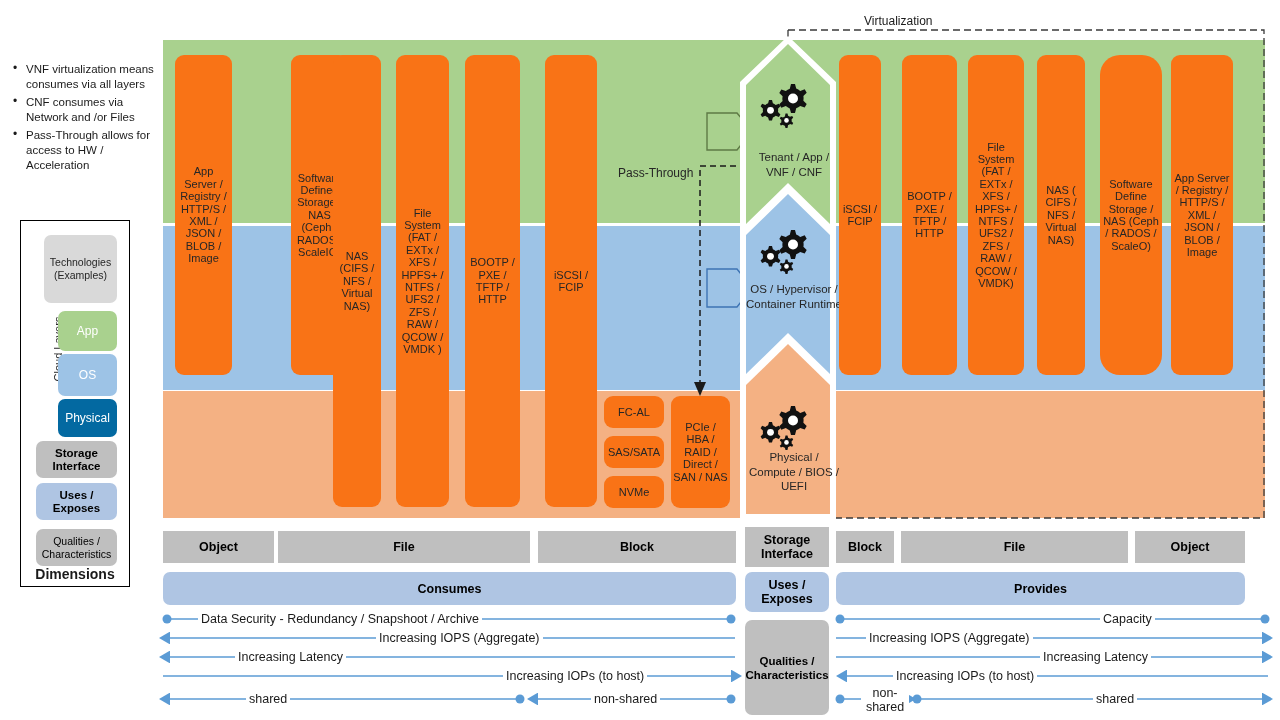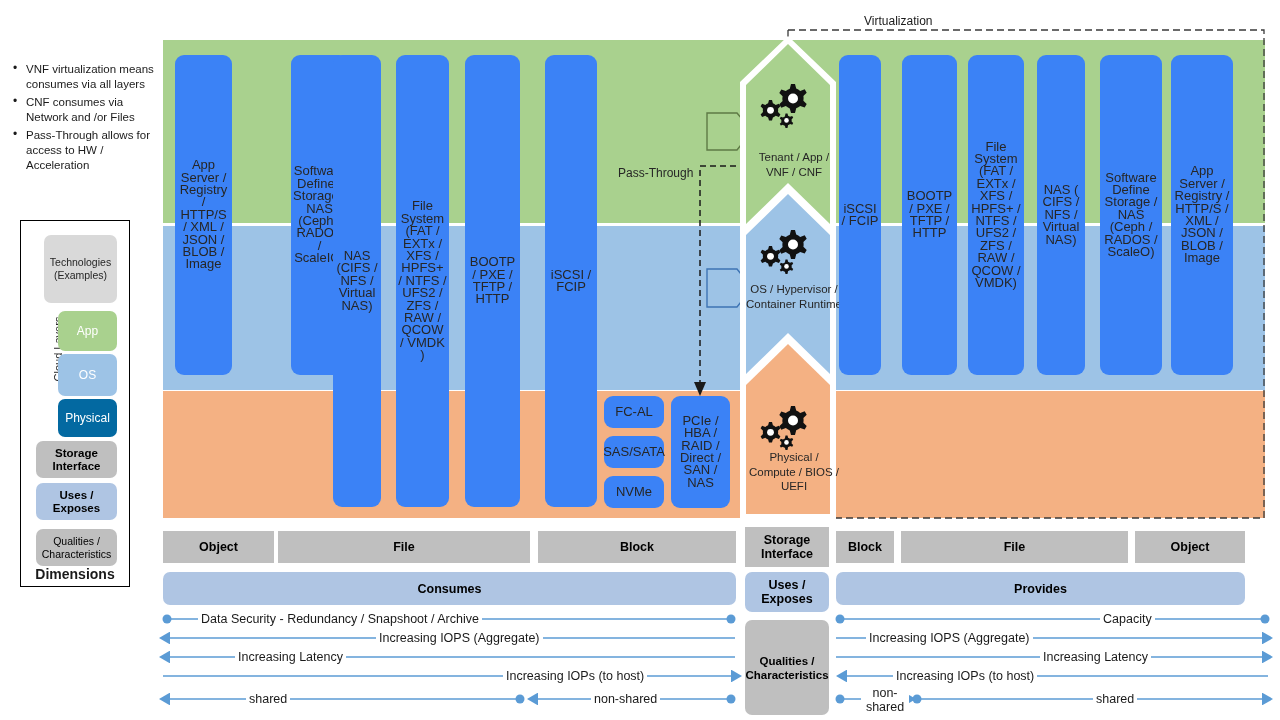--- a/index.html
+++ b/index.html
@@ -31,23 +31,23 @@
     transform:rotate(-90deg);color:#262626;}
   #legend .dims{position:absolute;left:0;top:345px;width:108px;text-align:center;font-size:14px;font-weight:bold;}
 
   
   .band{left:163px;width:1102px;}
   #band-app{top:40px;height:183px;background:#A9D18E;}
   #band-os{top:226px;height:164px;background:#9DC3E6;}
   #band-phys{top:391px;height:127px;background:#F4B183;}
 
   
-  .pill{position:absolute;background:#3b82f6;border-radius:9px;
+  .pill{position:absolute;background:#f97316;border-radius:9px;
     display:flex;align-items:center;justify-content:center;text-align:center;
-    font-size:13px;line-height:12.4px;color:#262626;padding:0 2px;box-sizing:border-box;}
+    font-size:11px;line-height:12.4px;color:#262626;padding:0 2px;box-sizing:border-box;}
 
   
   .ptlabel{font-size:12px;color:#262626;}
   .gear{position:absolute;}
 
   
   .ibox{position:absolute;background:#BFBFBF;border-radius:0;display:flex;align-items:center;
     justify-content:center;text-align:center;font-size:12.5px;font-weight:bold;color:#000;line-height:14px;}
   .vbox{position:absolute;background:#AFC5E3;border-radius:7px;display:flex;align-items:center;
     justify-content:center;text-align:center;font-size:12.5px;font-weight:bold;color:#000;line-height:14px;}
@@ -159,21 +159,21 @@
 </svg>
 
 <div class="abs" style="left:746px;top:150px;width:96px;text-align:center;font-size:11.5px;line-height:14.5px;color:#262626;">Tenant / App / VNF / CNF</div>
 <div class="abs" style="left:746px;top:282px;width:96px;text-align:center;font-size:11.5px;line-height:14.5px;color:#262626;">OS / Hypervisor / Container Runtime</div>
 <div class="abs" style="left:746px;top:450px;width:96px;text-align:center;font-size:11.5px;line-height:14.5px;color:#262626;">Physical / Compute / BIOS / UEFI</div>
 
 <div class="pill" style="left:839px;top:55px;width:42px;height:320px;">iSCSI / FCIP</div>
 <div class="pill" style="left:902px;top:55px;width:55px;height:320px;">BOOTP / PXE / TFTP / HTTP</div>
 <div class="pill" style="left:968px;top:55px;width:56px;height:320px;">File System (FAT / EXTx / XFS / HPFS+ / NTFS / UFS2 / ZFS /  RAW / QCOW / VMDK)</div>
 <div class="pill" style="left:1037px;top:55px;width:48px;height:320px;">NAS ( CIFS / NFS / Virtual NAS)</div>
-<div class="pill" style="left:1100px;top:55px;width:62px;height:320px;">Software Define Storage / NAS (Ceph / RADOS / ScaleO)</div>
+<div class="pill" style="left:1100px;top:55px;width:62px;height:320px;border-radius:20px;">Software Define Storage / NAS (Ceph / RADOS / ScaleO)</div>
 <div class="pill" style="left:1171px;top:55px;width:62px;height:320px;">App Server / Registry / HTTP/S / XML / JSON / BLOB / Image</div>
 
 <div class="ibox" style="left:163px;top:531px;width:111px;height:32px;">Object</div>
 <div class="ibox" style="left:278px;top:531px;width:252px;height:32px;">File</div>
 <div class="ibox" style="left:538px;top:531px;width:198px;height:32px;">Block</div>
 <div class="ibox" style="left:745px;top:527px;width:84px;height:40px;">Storage Interface</div>
 <div class="ibox" style="left:836px;top:531px;width:58px;height:32px;">Block</div>
 <div class="ibox" style="left:901px;top:531px;width:227px;height:32px;">File</div>
 <div class="ibox" style="left:1135px;top:531px;width:110px;height:32px;">Object</div>
 

